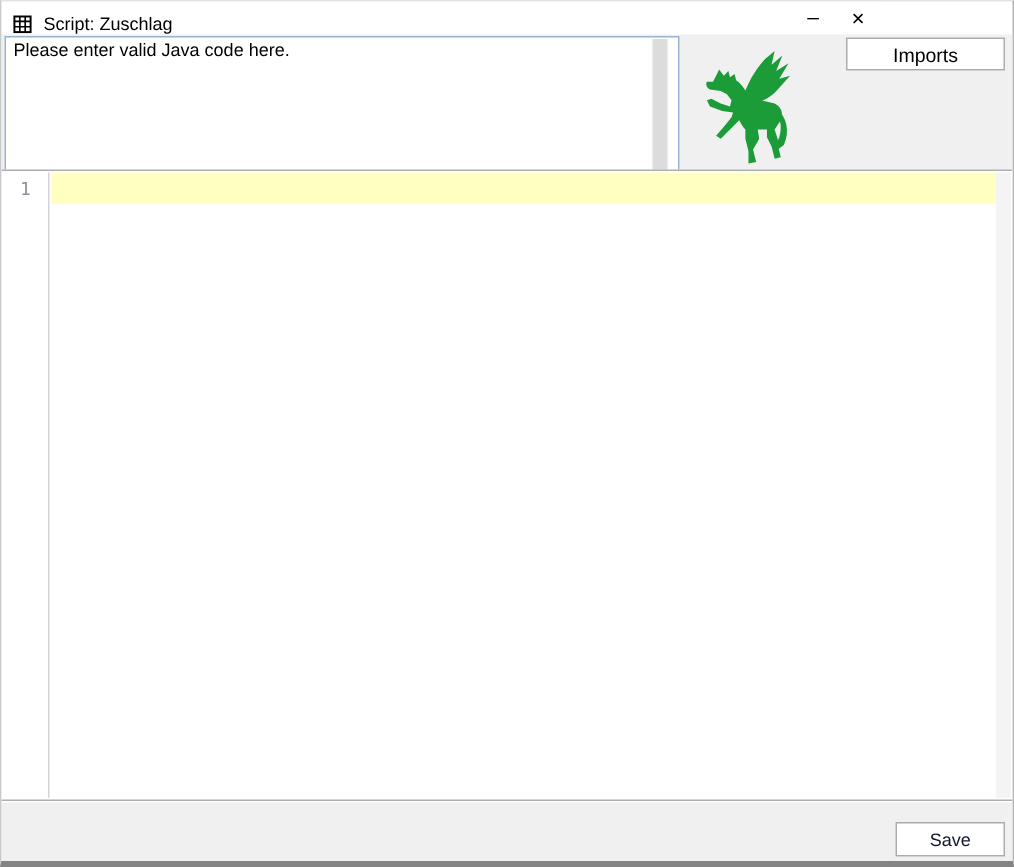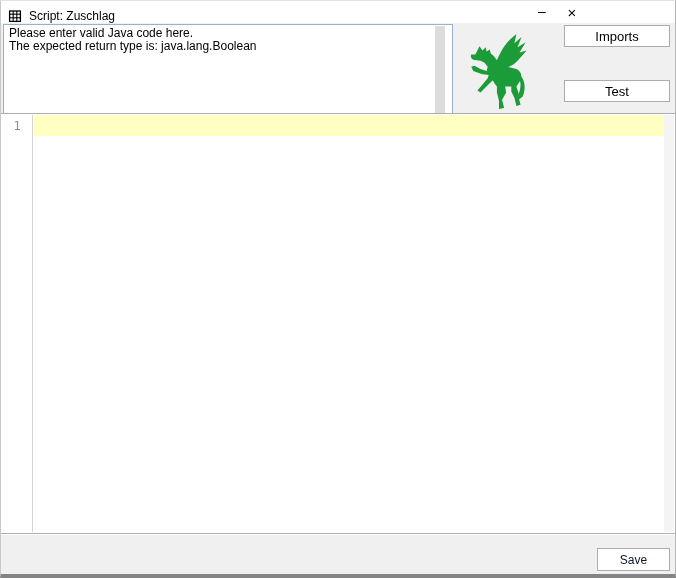--- a/index.html
+++ b/index.html
@@ -102,37 +102,35 @@
     <div class="caption-buttons">
       <button class="cap-btn min">–</button>
       <button class="cap-btn close">×</button>
     </div>
   </div>
 
   <div class="header">
 
     <div class="infobox">
       <div>Please enter valid Java code here.</div>
-      <div>The expected return type is: java.lang.Boolean</div>
       <div class="info-scrollbar"></div>
     </div>
 
     <svg class="pegasus" viewBox="0 0 64 74">
       <g fill="#1b9c38">
 
         <path d="M27,31 C30,22 35,12 42,5 L48,0 L46,9 L53,3 L49,13 L57,8 L51,18 L58,16 L50,25 C46,30 40,33 33,34 Z"></path>
 
         <path d="M49,37 C56,43 58,52 54,61 L50,64 C49,62 50,58 51,56 C53,49 52,43 47,39 Z"></path>
 
         <path d="M12,12 L15,16 L18,13 L19,17 L22,15 L23,19 C26,21 28,24 30,27 C33,30 36,32 39,32 L48,34 C52,36 54,40 52,45 L48,51 C49,55 51,58 50,61 L52,69 L48,70 L46,62 L43,56 L43,51 L37,51 L38,57 L34,64 L36,72 L31,73 L31,65 L29,57 L29,51 C27,49 26,47 25,45 L20,50 L13,57 L10,55 L16,48 L20,43 L21,40 L14,39 L6,36 L4,32 L7,31 L13,34 L19,36 L20,32 L17,28 L13,26 L6,25 C4,24 3,22 4,20 L8,20 L10,16 Z"></path>
       </g>
     </svg>
 
     <button class="hbtn imports">Imports</button>
-    <button class="hbtn test">Test</button>
   </div>
 
   <div class="editor">
     <div class="gutter">
       <div>1</div>
     </div>
     <div class="code-area">
       <div class="hl-line">
         <span></span>
       </div>

